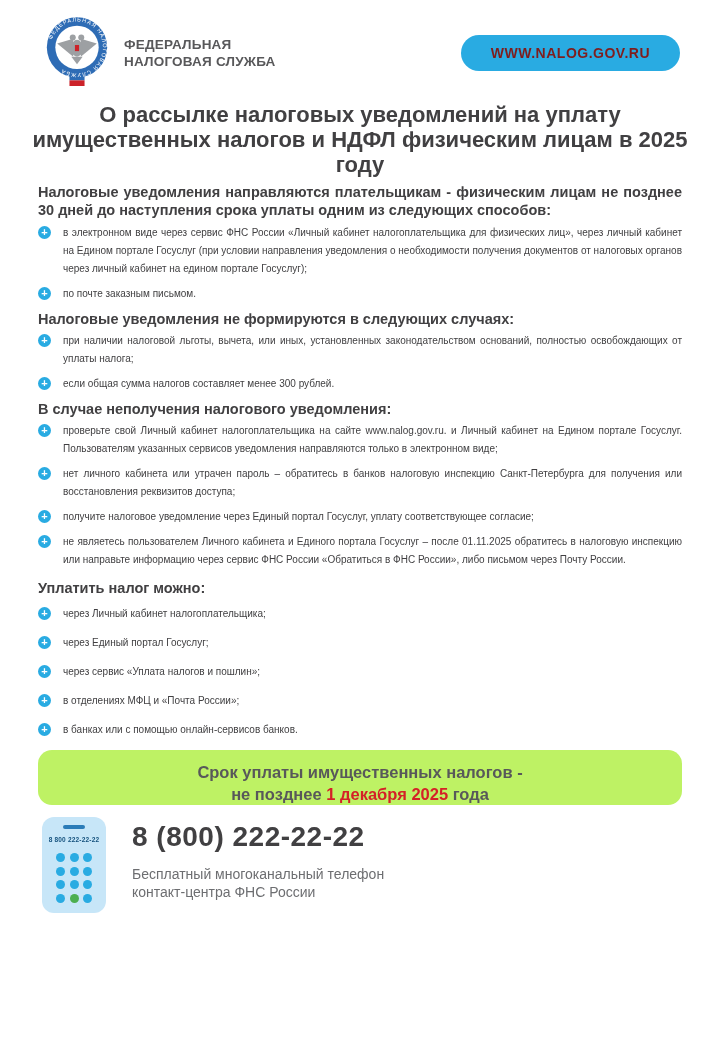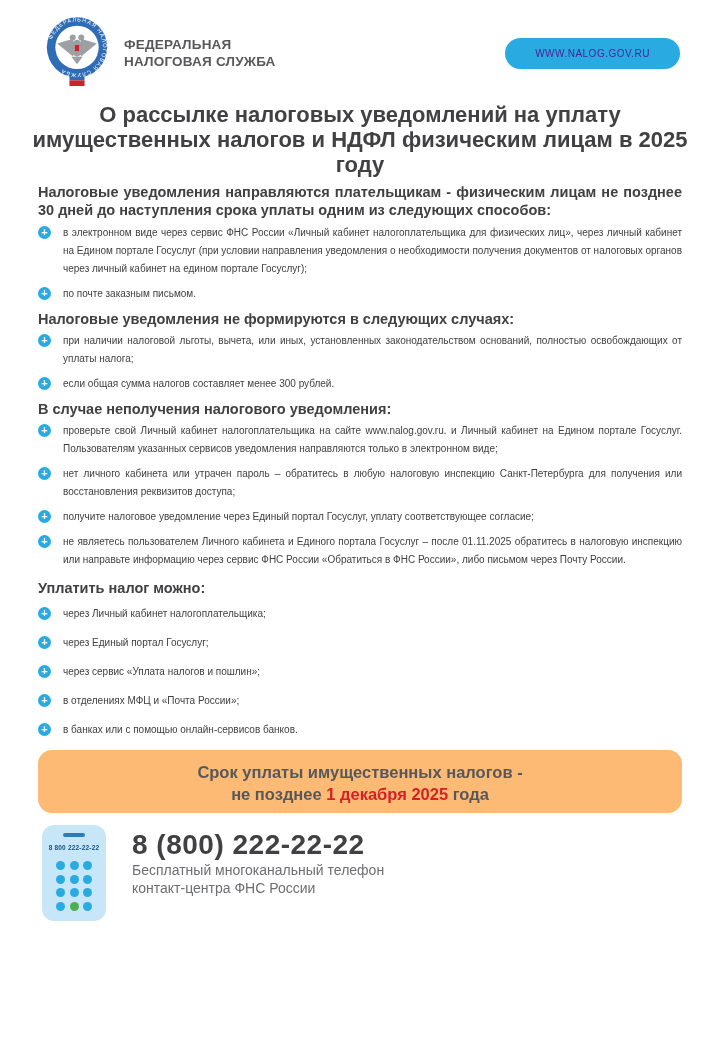--- a/index.html
+++ b/index.html
@@ -10,23 +10,23 @@
   }
   .page{width:720px;height:1040px;position:relative;}
 
   
   .header{display:flex;align-items:center;justify-content:space-between;
     padding:18px 40px 0 44px;height:70px;}
   .logo{display:flex;align-items:center;gap:14px;}
   .emblem{width:66px;height:74px;flex:0 0 auto;}
   .org-name{font-weight:bold;font-size:13.5px;line-height:1.28;color:#58585a;
     text-transform:uppercase;letter-spacing:.2px;}
-  .url-pill{display:inline-block;background:#29ABE2;color:#4c1d95;
-    font-size:10px;letter-spacing:.5px;padding:10px 30px;border-radius:20px;
-    text-decoration:none;font-weight:normal;}
+  .url-pill{display:inline-block;background:#29ABE2;color:#7f1d1d;
+    font-size:14px;letter-spacing:.5px;padding:10px 30px;border-radius:20px;
+    text-decoration:none;font-weight:bold;}
 
   
   .title{margin:14px 32px 6px;text-align:center;font-size:22px;line-height:25px;
     font-weight:bold;color:#414042;}
 
   
   .content{padding:0 38px;}
   .intro{font-weight:bold;font-size:14.5px;line-height:18px;text-align:justify;
     margin:4px 0 5px;}
   .sec-heading{font-weight:bold;font-size:14.5px;line-height:18px;margin:5px 0 4px;}
@@ -35,40 +35,40 @@
   li.bullet{display:flex;align-items:flex-start;gap:12px;margin:0 0 7px 0;}
   li.bullet.pay{margin-bottom:11px;}
   .b-icon{flex:0 0 13px;width:13px;height:13px;margin-top:2px;border-radius:50%;
     background:#29ABE2;color:#fff;display:flex;align-items:center;justify-content:center;
     font-size:11px;font-weight:bold;line-height:1;}
   .b-icon::before{content:"+";}
   .b-text{flex:1;font-size:10px;line-height:18px;text-align:justify;}
   .b-text.nj{text-align:left;}
 
   
-  .banner{margin:8px 38px 0;background:#fdba74;border-radius:14px;
-    padding:11px 20px 8px;text-align:center;font-weight:bold;font-size:16.5px;
+  .banner{margin:8px 38px 0;background:#bef264;border-radius:14px;
+    padding:11px 20px 0;text-align:center;font-weight:bold;font-size:16.5px;
     line-height:22px;color:#58585a;}
   .banner .red{color:#D42127;}
 
   
   .footer{display:flex;align-items:flex-start;gap:26px;padding:12px 38px 0 42px;}
   .phone-icon{width:64px;height:96px;background:#C7E6F8;border-radius:12px;
     position:relative;flex:0 0 auto;}
   .speaker{position:absolute;top:8px;left:50%;transform:translateX(-50%);
     width:22px;height:4px;border-radius:2px;background:#2B7CB8;}
   .mini-label{position:absolute;top:19px;width:100%;text-align:center;
     font-size:6.5px;font-weight:bold;color:#15527E;letter-spacing:.2px;}
   .keypad{position:absolute;top:36px;left:50%;transform:translateX(-50%);
     display:grid;grid-template-columns:repeat(3,9px);grid-auto-rows:9px;gap:4.5px;}
   .dot{width:9px;height:9px;border-radius:50%;background:#29ABE2;}
   .dot.green{background:#4CAF50;}
   .phone-block{padding-top:4px;}
   .phone-number{font-size:28px;font-weight:bold;color:#414042;letter-spacing:.5px;}
-  .phone-desc{font-size:14px;line-height:18px;color:#6d6e71;margin-top:0;}
+  .phone-desc{font-size:14px;line-height:18px;color:#6d6e71;margin-top:12px;}
   .phone-desc + .phone-desc{margin-top:0;}
 </style>
 </head>
 <body>
 
 <div class="page">
 
   <header class="header">
     <div class="logo">
       <svg class="emblem" viewBox="0 0 70 78" xmlns="http://www.w3.org/2000/svg">
@@ -136,21 +136,21 @@
     </ul>
 
     <h2 class="sec-heading">В случае неполучения налогового уведомления:</h2>
     <ul class="bullets">
       <li class="bullet">
         <span class="b-icon"></span>
         <span class="b-text">проверьте свой Личный кабинет налогоплательщика на сайте www.nalog.gov.ru. и Личный кабинет на Едином портале Госуслуг. Пользователям указанных сервисов уведомления направляются только в электронном виде;</span>
       </li>
       <li class="bullet">
         <span class="b-icon"></span>
-        <span class="b-text">нет личного кабинета или утрачен пароль – обратитесь в любую налоговую инспекцию Санкт-Петербурга для получения или восстановления реквизитов доступа;</span>
+        <span class="b-text">нет личного кабинета или утрачен пароль – обратитесь в банков налоговую инспекцию Санкт-Петербурга для получения или восстановления реквизитов доступа;</span>
       </li>
       <li class="bullet">
         <span class="b-icon"></span>
         <span class="b-text">получите налоговое уведомление через Единый портал Госуслуг, уплату соответствующее согласие;</span>
       </li>
       <li class="bullet">
         <span class="b-icon"></span>
         <span class="b-text">не являетесь пользователем Личного кабинета и Единого портала Госуслуг – после 01.11.2025 обратитесь в налоговую инспекцию или направьте информацию через сервис ФНС России «Обратиться в ФНС России», либо письмом через Почту России.</span>
       </li>
     </ul>

